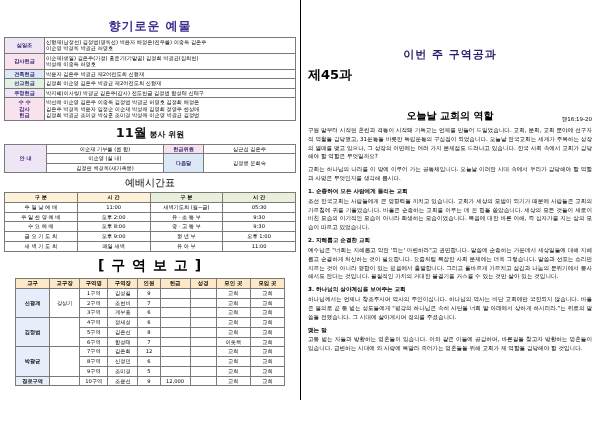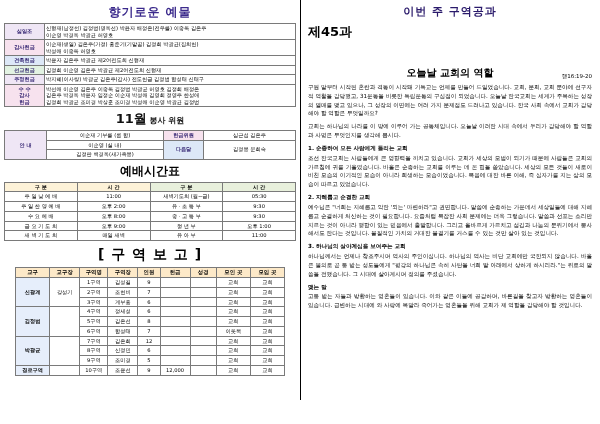--- a/index.html
+++ b/index.html
@@ -8,20 +8,21 @@
     width: 600px; height: 424px;
     background: #ffffff;
     font-family: "DejaVu Sans", "Liberation Sans", sans-serif;
   }
   .page {
     position: relative;
     width: 600px; height: 400px;
     display: flex;
     background: #fff;
     overflow: hidden;
+    align-items: center;
   }
   .left-col {
     width: 300px;
     padding: 3px 4px 0 4px;
     position: relative;
   }
   .right-col {
     width: 300px;
     padding: 3px 6px 0 6px;
     position: relative;
@@ -73,22 +74,22 @@
     text-align: center;
     font-size: 8px;
     font-weight: bold;
     padding: 3px 0 2px 0;
     color: #111;
   }
   .svc-title .big { font-size: 13px; }
 
   .time-title {
     text-align: center;
-    font-size: 12px;
-    font-weight: bold;
+    font-size: 10px;
+    font-weight: normal;
     padding: 3px 0 2px 0;
   }
   table.timetbl td {
     border: 1px solid #7a7a7a;
     font-size: 5.2px;
     text-align: center;
     padding: 1px 0;
     line-height: 1.3;
   }
   table.timetbl td.hd {

